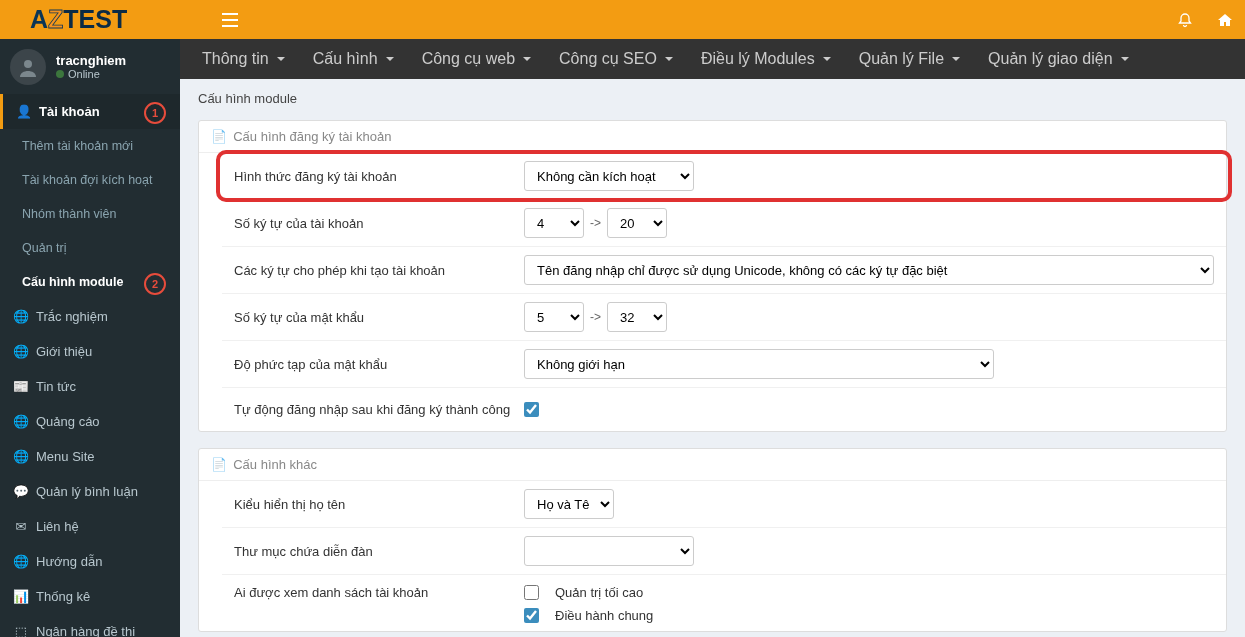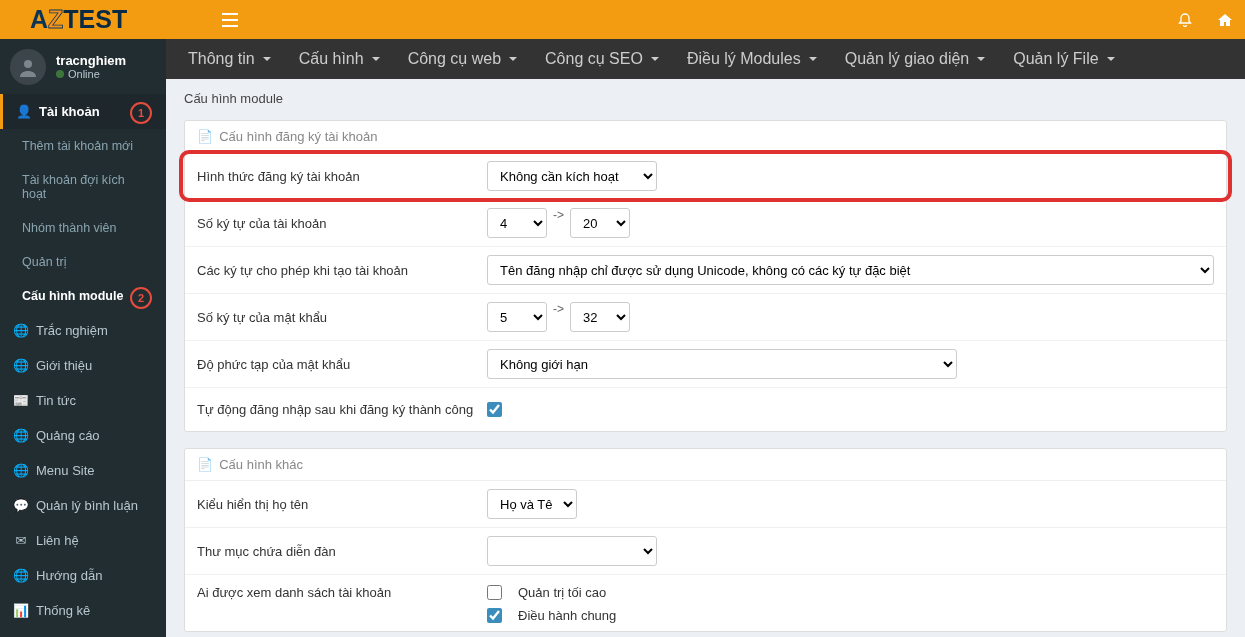--- a/index.html
+++ b/index.html
@@ -5,21 +5,21 @@
   * { box-sizing: border-box; margin: 0; padding: 0; }
   body { font-family: "Helvetica Neue", Arial, sans-serif; font-size: 13px; color: #333; background: #ecf0f5; }
   .wrapper { display:flex; flex-direction:column; width:1245px; height:637px; overflow:hidden; }
   .topbar { height:39px; background:#f39c12; display:flex; align-items:center; }
   .logo { width:210px; height:50px; background:#f39c12; display:flex; align-items:center; justify-content:center; }
   .logo svg { height:34px; }
   .bars-btn { width:40px; height:50px; display:flex; align-items:center; justify-content:center; color:#fff; cursor:pointer; }
   .top-right { margin-left:auto; display:flex; align-items:center; }
   .top-icon { width:40px; height:50px; display:flex; align-items:center; justify-content:center; color:#fff; cursor:pointer; }
   .body { flex:1; display:flex; min-height:0; }
-  .sidebar { width:166px; background:#222d32; color:#b8c7ce; display:flex; flex-direction:column; overflow:hidden; }
+  .sidebar { width:180px; background:#222d32; color:#b8c7ce; display:flex; flex-direction:column; overflow:hidden; }
   .user-panel { height:55px; background:#222d32; display:flex; align-items:center; padding:10px; gap:10px; }
   .avatar { width:36px; height:36px; border-radius:50%; background:#3c454a; display:flex; align-items:center; justify-content:center; color:#89959b; font-size:18px;}
   .user-info { display:flex; flex-direction:column; }
   .user-name { color:#fff; font-weight:600; font-size:13px; }
   .user-status { font-size:11px; color:#b8c7ce; display:flex; align-items:center; gap:4px; }
   .status-dot { width:8px; height:8px; border-radius:50%; background:#3c763d; display:inline-block; }
   .nav { list-style:none; flex:1; overflow-y:auto; }
   .nav li { position:relative; }
   .nav a { display:flex; align-items:center; gap:8px; padding:10px 14px; color:#b8c7ce; text-decoration:none; font-size:13px;}
   .tree-head > a { font-weight:600; }
@@ -30,25 +30,25 @@
   .badge-circle { position:absolute; right:14px; top:8px; width:22px; height:22px; border:2px solid #e74c3c; border-radius:50%; color:#e74c3c; font-size:11px; display:flex; align-items:center; justify-content:center; font-weight:bold;}
   .icon { width:14px; display:inline-flex; justify-content:center; }
   .main { flex:1; display:flex; flex-direction:column; min-width:0; }
   .navbar2 { height:40px; background:#333; display:flex; align-items:center; padding:0 10px; gap:4px; }
   .navbar2 a { color:#ccc; font-size:16px; padding:10px 12px; text-decoration:none; display:flex; align-items:center; gap:4px;}
   .caret { display:inline-block; width:0; height:0; margin-left:4px; vertical-align:middle; border-top:4px dashed; border-right:4px solid transparent; border-left:4px solid transparent; }
   .content { flex:1; background:#ecf0f5; padding:12px 18px; overflow-y:auto; }
   .page-title { font-size:13px; color:#444; margin-bottom:14px; }
   .panel { background:#fff; border:1px solid #ddd; border-radius:3px; margin-bottom:16px;}
   .panel-head { padding:8px 12px; border-bottom:1px solid #eee; color:#888; font-size:13px; display:flex; align-items:center; gap:6px; }
-  .panel-body { padding:0; }
+  .panel-body { padding:0;margin-left:23px; }
   .form-row { display:flex; align-items:center; border-top:1px solid #f0f0f0; padding:8px 12px; min-height:44px;}
   .form-row:first-child{border-top:none;}
   .form-label { width:290px; font-size:13px; color:#333; }
-  .form-ctrl { flex:1; display:flex; gap:6px; flex-wrap:wrap;}
+  .form-ctrl { flex:1; display:flex; align-items:center; gap:6px; flex-wrap:wrap;}
   select.form-control, input.form-control { height:30px; border:1px solid #ccc; border-radius:3px; padding:0 8px; font-size:13px; background:#fff; }
   .select-sm{ width:60px; }
   .select-md{ width:170px;}
   .select-lg{ width:596px;}
   .arrow-sep{ color:#666; font-size:12px;}
   .highlight { position:relative; }
   .highlight::after{ content:""; position:absolute; left:-6px; right:-6px; top:-3px; bottom:-3px; border:4px solid #e03131; border-radius:10px; pointer-events:none;}
   .chk { width:15px; height:15px; accent-color:#3b8dbd; }
   .chk-list { display:flex; flex-direction:column; gap:8px; padding-top:2px;}
   .chk-row{ display:flex; align-items:center; gap:16px; font-size:13px;}
@@ -220,25 +220,25 @@
           </a>
         <a>
             <span>Công cụ SEO</span>
             <span class="caret"></span>
           </a>
         <a>
             <span>Điều lý Modules</span>
             <span class="caret"></span>
           </a>
         <a>
+            <span>Quản lý File</span>
+            <span class="caret"></span>
+          </a>
+        <a>
             <span>Quản lý giao diện</span>
-            <span class="caret"></span>
-          </a>
-        <a>
-            <span>Quản lý File</span>
             <span class="caret"></span>
           </a>
       </nav>
 
       <div class="content">
         <div class="page-title">Cấu hình module</div>
 
         <div class="panel">
           <div class="panel-head">
             <span class="file-icon">📄</span>

